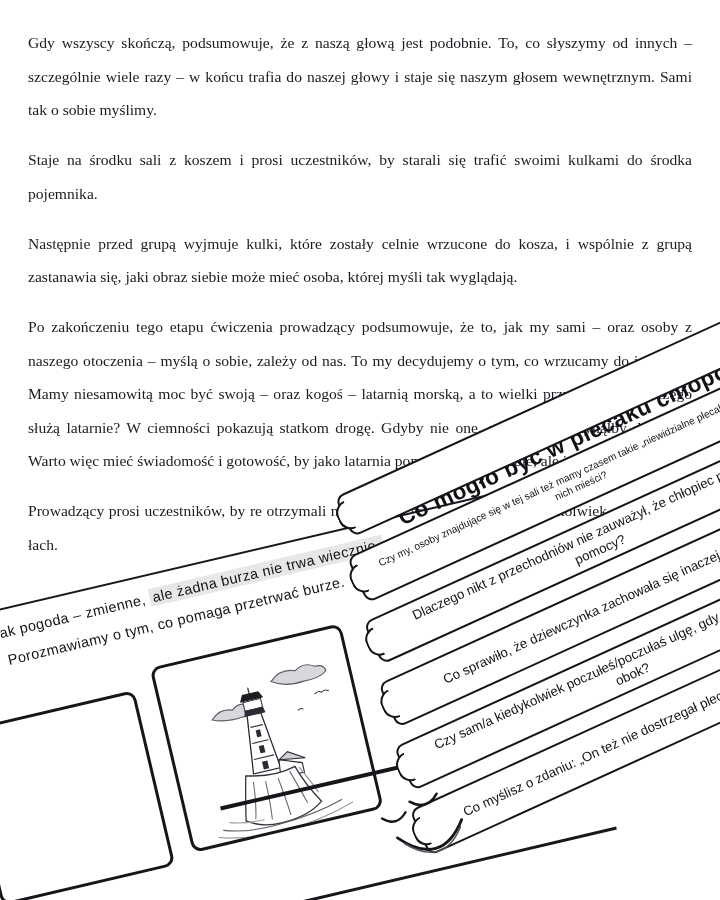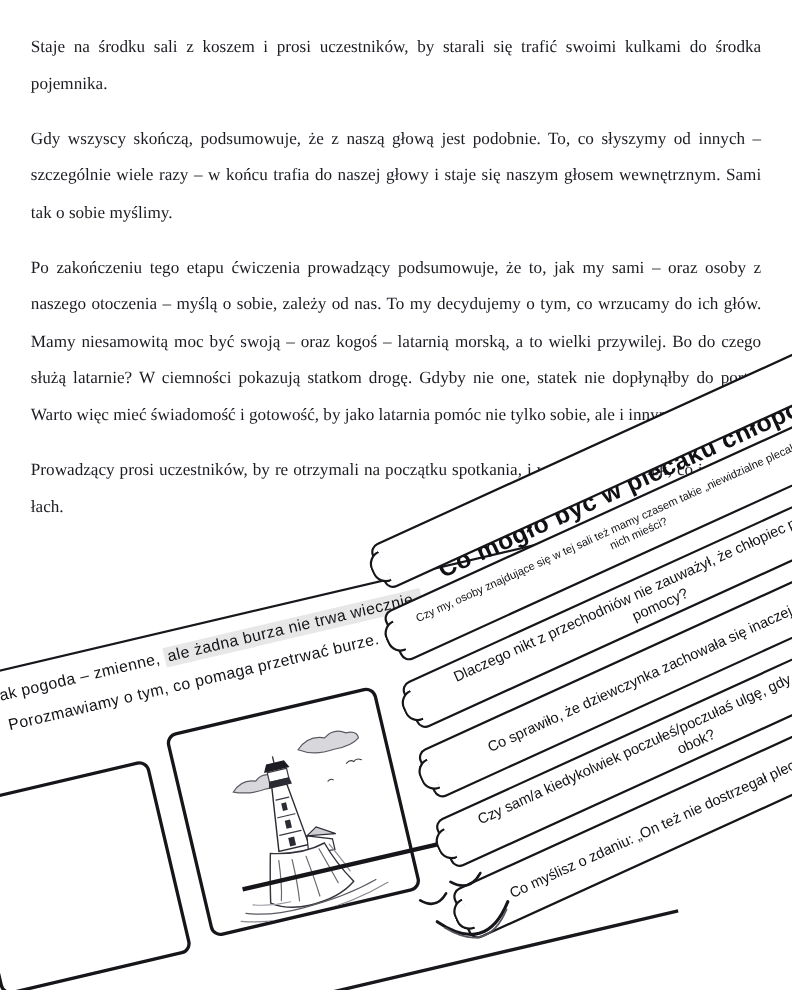--- a/index.html
+++ b/index.html
@@ -170,22 +170,23 @@
     z-index: 7;
   }
   #stroke-1 { left: 218px; top: 784px; width: 200px; height: 4.2px; transform: rotate(-13deg); }
 </style>
 </head>
 <body>
 
 <div id="page">
 
   <div class="doc-text">
+    <p class="para">Gdy wszyscy skończą, podsumowuje, że z naszą głową jest podobnie. To, co słyszymy od innych – szczególnie wiele razy – w końcu trafia do naszej głowy i staje się naszym głosem wewnętrznym. Sami tak o sobie myślimy.</p>
     <p class="para">Staje na środku sali z koszem i prosi uczestników, by starali się trafić swoimi kulkami do środka pojemnika.</p>
-    <p class="para">Gdy wszyscy skończą, podsumowuje, że z naszą głową jest podobnie. To, co słyszymy od innych – szczególnie wiele razy – w końcu trafia do naszej głowy i staje się naszym głosem wewnętrznym. Sami tak o sobie myślimy.</p>
+    <p class="para">Następnie przed grupą wyjmuje kulki, które zostały celnie wrzucone do kosza, i wspólnie z grupą zastanawia się, jaki obraz siebie może mieć osoba, której myśli tak wyglądają.</p>
     <p class="para">Po zakończeniu tego etapu ćwiczenia prowadzący podsumowuje, że to, jak my sami – oraz osoby z naszego otoczenia – myślą o sobie, zależy od nas. To my decydujemy o tym, co wrzucamy do ich głów. Mamy niesamowitą moc być swoją – oraz kogoś – latarnią morską, a to wielki przywilej. Bo do czego służą latarnie? W ciemności pokazują statkom drogę. Gdyby nie one, statek nie dopłynąłby do portu. Warto więc mieć świadomość i gotowość, by jako latarnia pomóc nie tylko sobie, ale i innym.</p>
     <p class="para">Prowadzący prosi uczestników, by                                       re otrzymali na początku spotkania, i w miejsc                                            okolwiek, co ich zdani                                                                        łach.</p>
   </div>
 
   <div id="sheet-left" class="sheet">
 
     <div class="edge-top"></div>
     <div class="edge-bottom"></div>
 
     <div id="ls-line1" class="ls-line">

